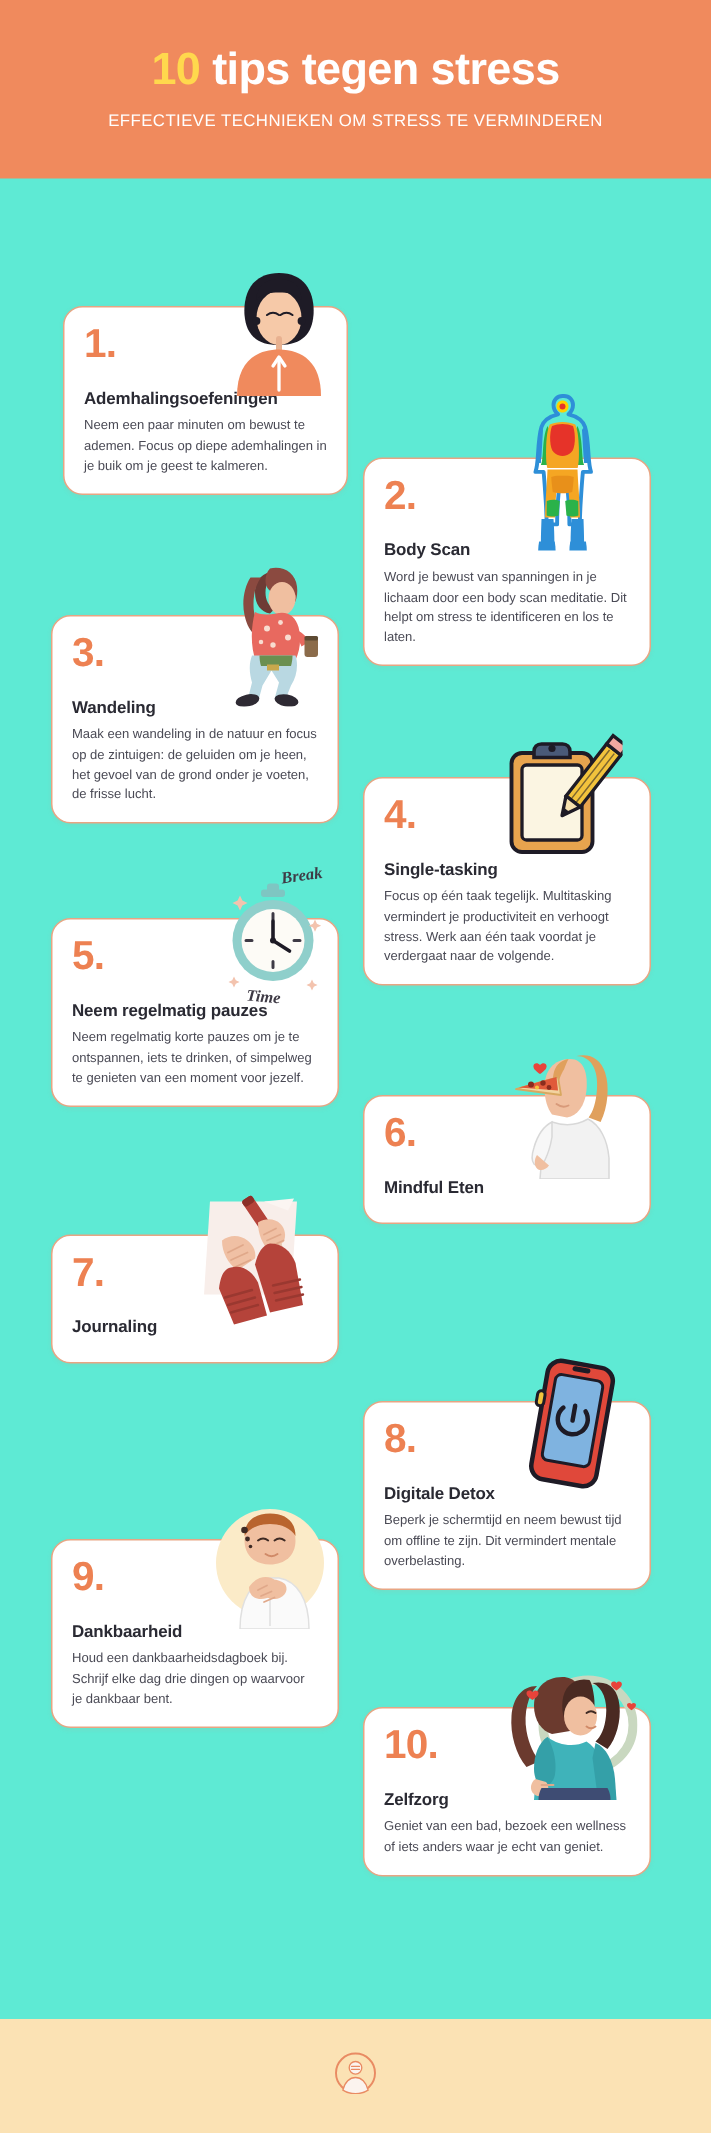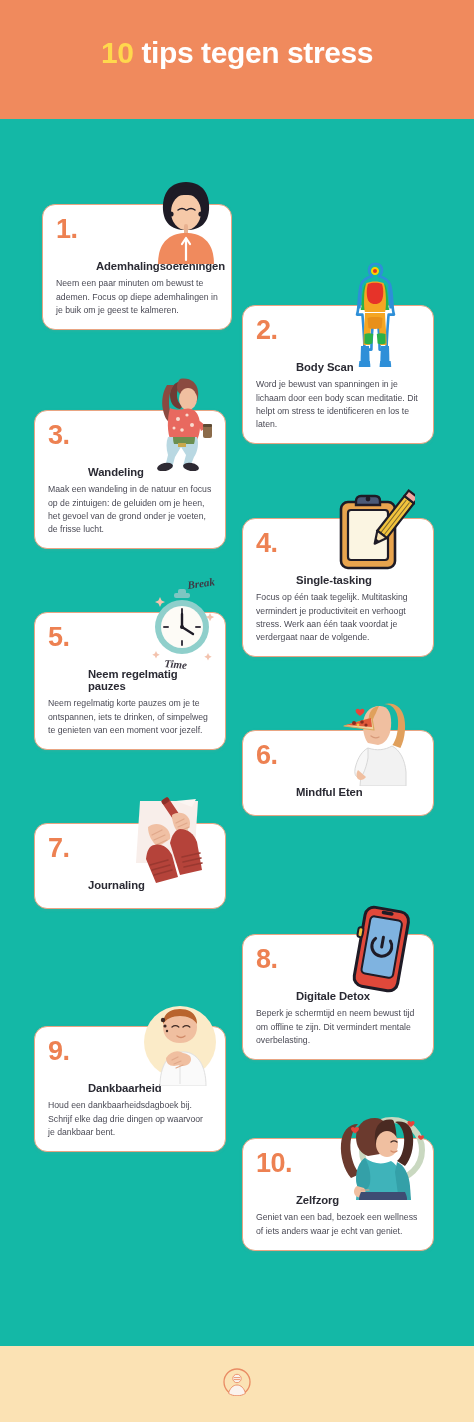--- a/index.html
+++ b/index.html
@@ -7,21 +7,21 @@
     width: 474px;
     height: 1422px;
     background: #ffffff;
     font-family: "Liberation Sans", sans-serif;
     overflow: hidden;
   }
   .page {
     position: relative;
     width: 474px;
     height: 1422px;
-    background: #14b8a6;
+    background: #5eead4;
   }
 
   
   .header {
     position: absolute;
     left: 0; top: 0;
     width: 474px; height: 119px;
     background: #F08A5D;
     display: flex;
     flex-direction: column;
@@ -63,21 +63,20 @@
     line-height: 1.05;
     letter-spacing: -0.5px;
     margin-bottom: 17px;
   }
   .card-title {
     font-size: 11.3px;
     font-weight: 700;
     color: #2A2A33;
     letter-spacing: -0.1px;
     margin-bottom: 5px;
-    margin-left: 40px;
   }
   .card-body {
     font-size: 8.7px;
     font-weight: 400;
     color: #4A4A55;
     line-height: 1.52;
   }
 
   
   .illo {
@@ -111,20 +110,21 @@
   }
   .logo-text .tld { color: #ED7B4E; }
 </style>
 </head>
 <body>
 
 <div class="page">
 
   <div class="header">
     <div class="header-title"><span class="hl">10</span><span> tips tegen stress</span></div>
+    <div class="header-sub">EFFECTIEVE TECHNIEKEN OM STRESS TE VERMINDEREN</div>
   </div>
 
   <div class="illo" style="left:140px; top:178px;">
     <svg width="92" height="86" viewBox="0 0 92 86">
       <path d="M46 4 C28 4 22 18 23 32 C24 44 30 52 46 52 C62 52 68 44 69 32 C70 18 64 4 46 4Z" fill="#1E1B26"></path>
       <ellipse cx="46" cy="34" rx="15" ry="18" fill="#F6C9A8"></ellipse>
       <path d="M31 22 C31 12 38 8 46 8 C54 8 61 12 61 22 C58 18 52 17 46 17 C40 17 34 18 31 22Z" fill="#1E1B26"></path>
       <path d="M38 32 q4 -3 8 0" stroke="#1E1B26" stroke-width="1.4" fill="none" stroke-linecap="round"></path>
       <path d="M47 32 q4 -3 8 0" stroke="#1E1B26" stroke-width="1.4" fill="none" stroke-linecap="round"></path>
       <circle cx="31" cy="36" r="2.6" fill="#1E1B26"></circle>

